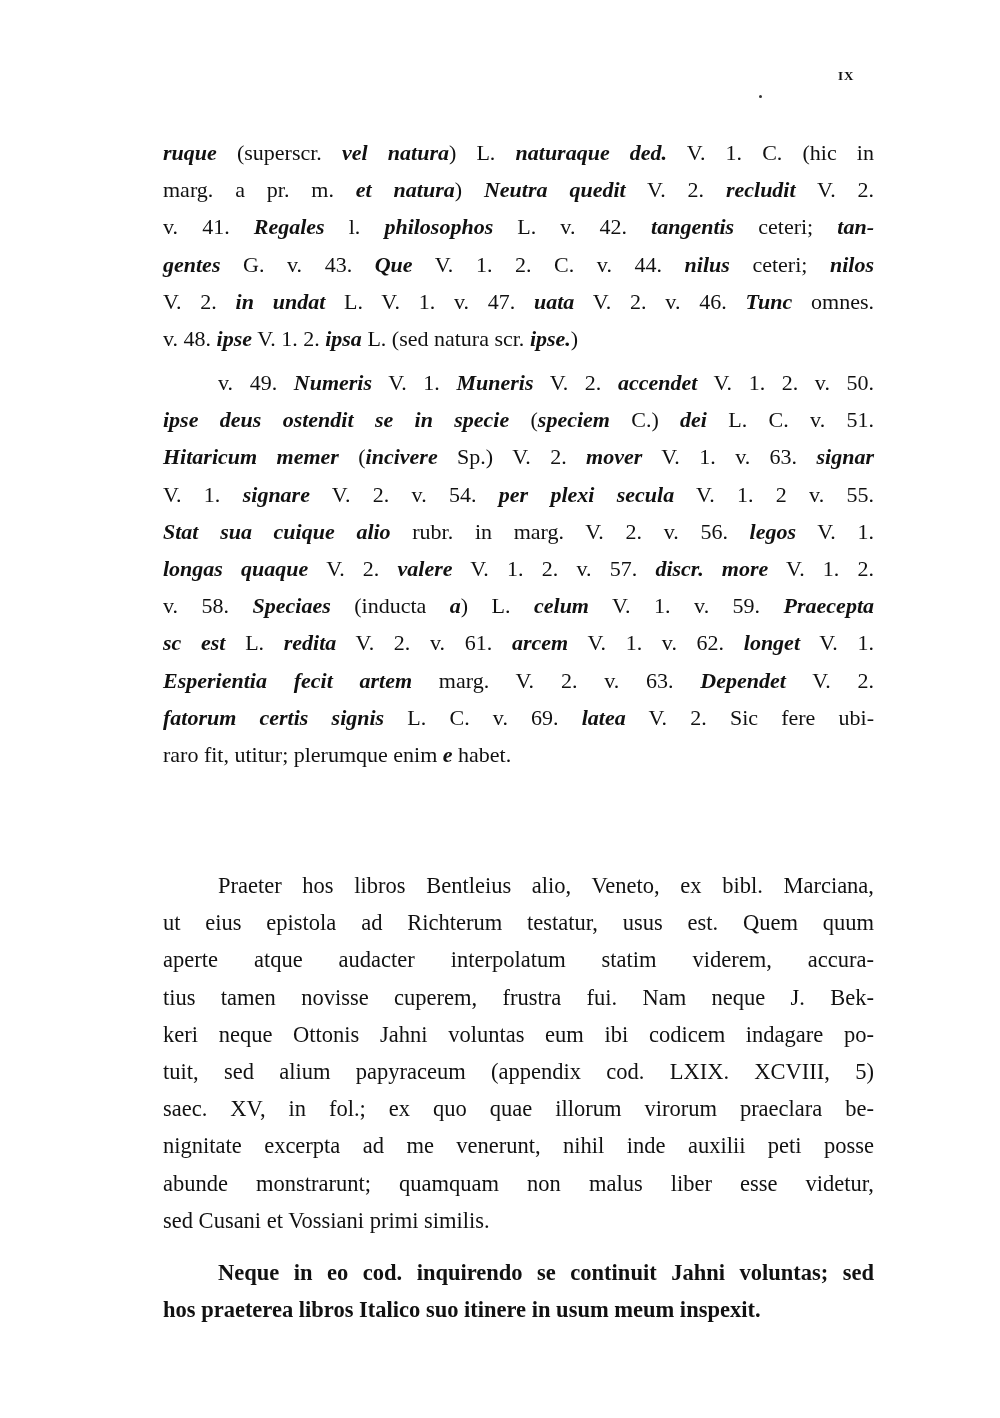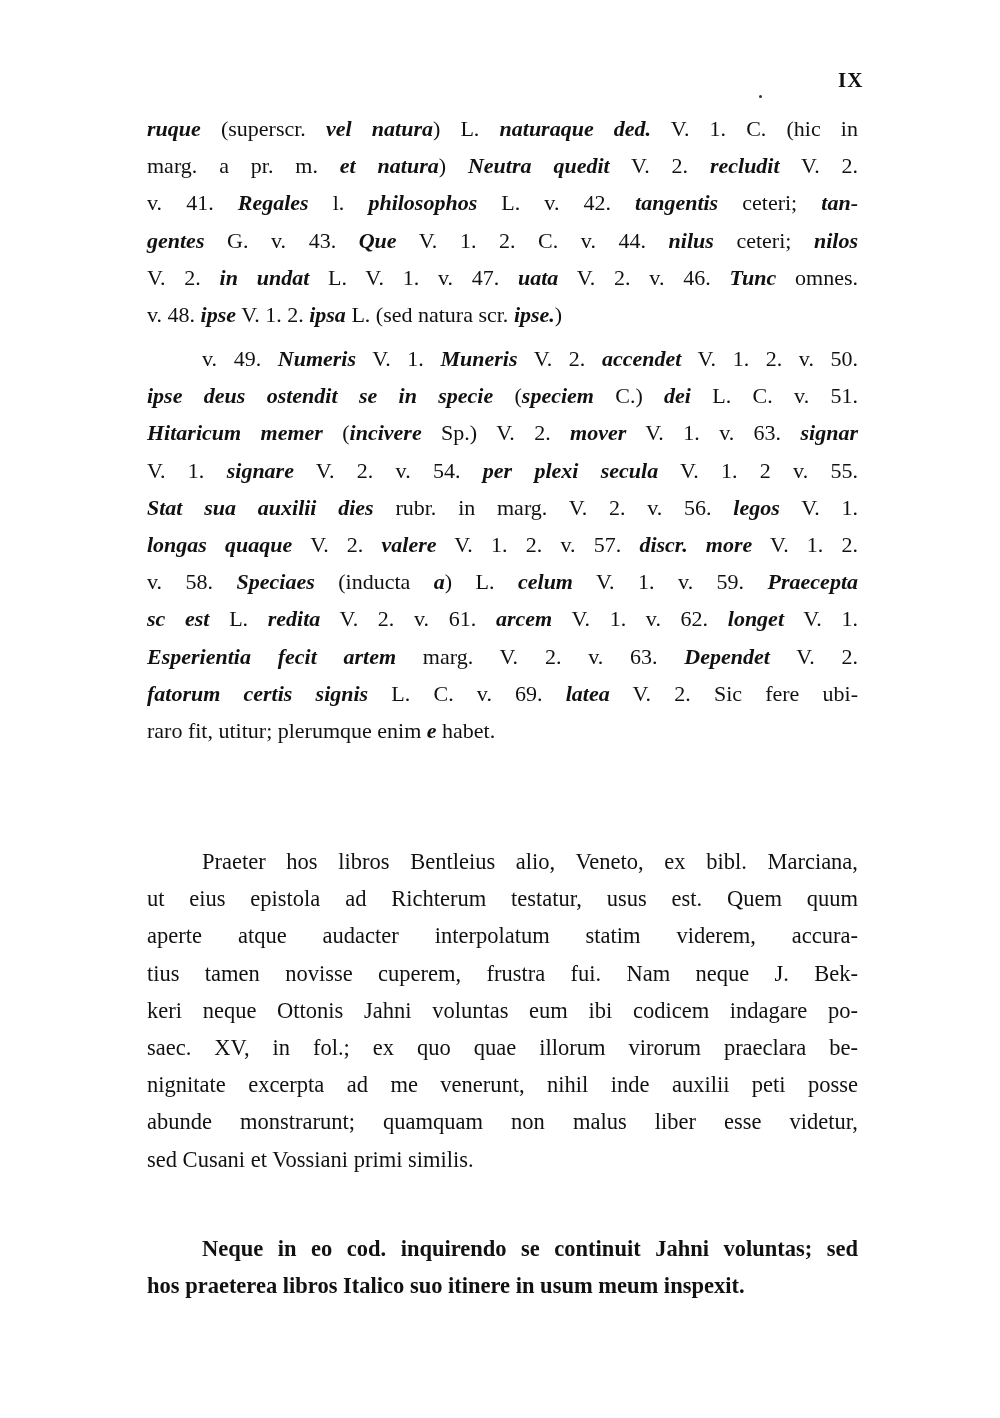--- a/index.html
+++ b/index.html
@@ -1,20 +1,20 @@
 <!DOCTYPE html>
 <html><head>
 <meta charset="utf-8">
 <style>
   html, body { margin:0; padding:0; background:#ffffff; }
   body { width:1000px; height:1418px; position:relative; overflow:hidden;
          font-family:"Liberation Serif","DejaVu Serif",serif; color:#111; }
-  .page-number { position:absolute; left:838px; top:68px; font-size:21px; font-weight:bold; letter-spacing:1px; }
+  .page-number { position:absolute; left:838px; top:68px; font-size:13px; font-weight:bold; letter-spacing:1px; }
   .dot { position:absolute; left:759px; top:95px; width:3px; height:3px; background:#333; border-radius:50%; }
-  .block { position:absolute; left:147px; width:711px; font-size:22.5px; }
+  .block { position:absolute; left:163px; width:711px; font-size:22.5px;margin-top:24px; }
   .line { height:37.2px; line-height:37.2px; white-space:nowrap; text-align:justify; text-align-last:justify; }
   .line.last { text-align-last:left; }
   .line.indent { padding-left:55px; }
   i { font-weight:bold; font-style:italic; }
   .note .line { font-size:22px; }
   #b1 { top:110px; }
   #b2 { top:340px; }
   #b3 { top:843px; }
   #b4 { top:1230px; font-weight:bold; }
 </style>
@@ -30,34 +30,35 @@
     <div class="line"><span>v. 41. </span><i>Regales</i><span> l. </span><i>philosophos</i><span> L.        v. 42. </span><i>tangentis</i><span> ceteri; </span><i>tan-</i></div>
     <div class="line"><i>gentes</i><span> G.      v. 43. </span><i>Que</i><span> V. 1. 2. C.      v. 44. </span><i>nilus</i><span> ceteri; </span><i>nilos</i></div>
     <div class="line"><span>V. 2. </span><i>in undat</i><span> L. V. 1.      v. 47. </span><i>uata</i><span> V. 2.      v. 46. </span><i>Tunc</i><span> omnes.</span></div>
     <div class="line last"><span>v. 48. </span><i>ipse</i><span> V. 1. 2. </span><i>ipsa</i><span> L. (sed natura scr. </span><i>ipse.</i><span>)</span></div>
   </div>
 <div class="block note" id="b2">
     <div class="line indent"><span>v. 49. </span><i>Numeris</i><span> V. 1. </span><i>Muneris</i><span> V. 2. </span><i>accendet</i><span> V. 1. 2.      v. 50.</span></div>
     <div class="line"><i>ipse deus ostendit se in specie</i><span> (</span><i>speciem</i><span> C.) </span><i>dei</i><span> L. C.      v. 51.</span></div>
     <div class="line"><i>Hitaricum memer</i><span> (</span><i>incivere</i><span> Sp.) V. 2. </span><i>mover</i><span> V. 1.      v. 63. </span><i>signar</i></div>
     <div class="line"><span>V. 1. </span><i>signare</i><span> V. 2.      v. 54. </span><i>per plexi secula</i><span> V. 1. 2      v. 55.</span></div>
-    <div class="line"><i>Stat sua auxilii dies</i><span> rubr. in marg. V. 2.      v. 56. </span><i>legos</i><span> V. 1.</span></div>
+    <div class="line"><i>Stat sua cuique alio</i><span> rubr. in marg. V. 2.      v. 56. </span><i>legos</i><span> V. 1.</span></div>
     <div class="line"><i>longas quaque</i><span> V. 2. </span><i>valere</i><span> V. 1. 2.      v. 57. </span><i>discr. more</i><span> V. 1. 2.</span></div>
     <div class="line"><span>v. 58. </span><i>Speciaes</i><span> (inducta </span><i>a</i><span>) L. </span><i>celum</i><span> V. 1.      v. 59. </span><i>Praecepta</i></div>
     <div class="line"><i>sc est</i><span> L. </span><i>redita</i><span> V. 2.      v. 61. </span><i>arcem</i><span> V. 1.      v. 62. </span><i>longet</i><span> V. 1.</span></div>
     <div class="line"><i>Esperientia fecit artem</i><span> marg. V. 2.      v. 63. </span><i>Dependet</i><span> V. 2.</span></div>
     <div class="line"><i>fatorum certis signis</i><span> L. C.      v. 69. </span><i>latea</i><span> V. 2.   Sic fere ubi-</span></div>
     <div class="line last"><span>raro fit, utitur; plerumque enim </span><i>e</i><span> habet.</span></div>
   </div>
 <div class="block" id="b3">
     <div class="line indent">Praeter hos libros Bentleius alio, Veneto, ex bibl. Marciana,</div>
     <div class="line">ut eius epistola ad Richterum testatur, usus est.  Quem quum</div>
     <div class="line">aperte atque audacter interpolatum statim viderem, accura-</div>
     <div class="line">tius tamen novisse cuperem, frustra fui.  Nam neque J. Bek-</div>
     <div class="line">keri neque Ottonis Jahni voluntas eum ibi codicem indagare po-</div>
+    <div class="line">tuit, sed alium papyraceum (appendix cod. LXIX. XCVIII, 5)</div>
     <div class="line">saec. XV, in fol.; ex quo quae illorum virorum praeclara be-</div>
     <div class="line">nignitate excerpta ad me venerunt, nihil inde auxilii peti posse</div>
     <div class="line">abunde monstrarunt; quamquam non malus liber esse videtur,</div>
     <div class="line last">sed Cusani et Vossiani primi similis.</div>
   </div>
 <div class="block" id="b4">
     <div class="line indent">Neque in eo cod. inquirendo se continuit Jahni voluntas; sed</div>
     <div class="line last">hos praeterea libros Italico suo itinere in usum meum inspexit.</div>
   </div>
 

